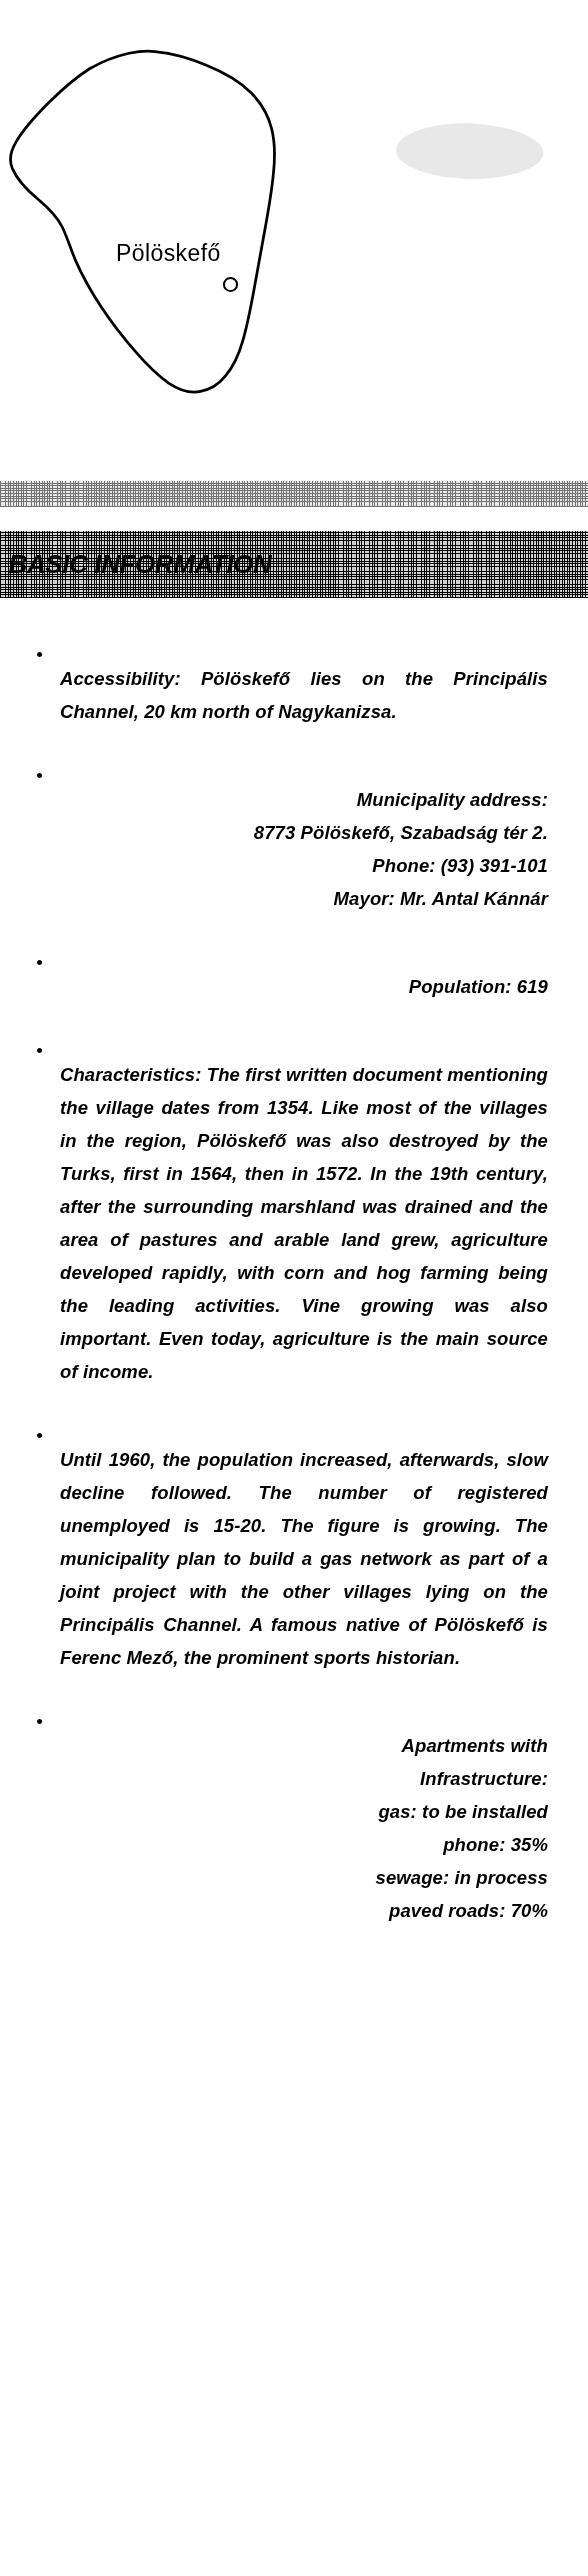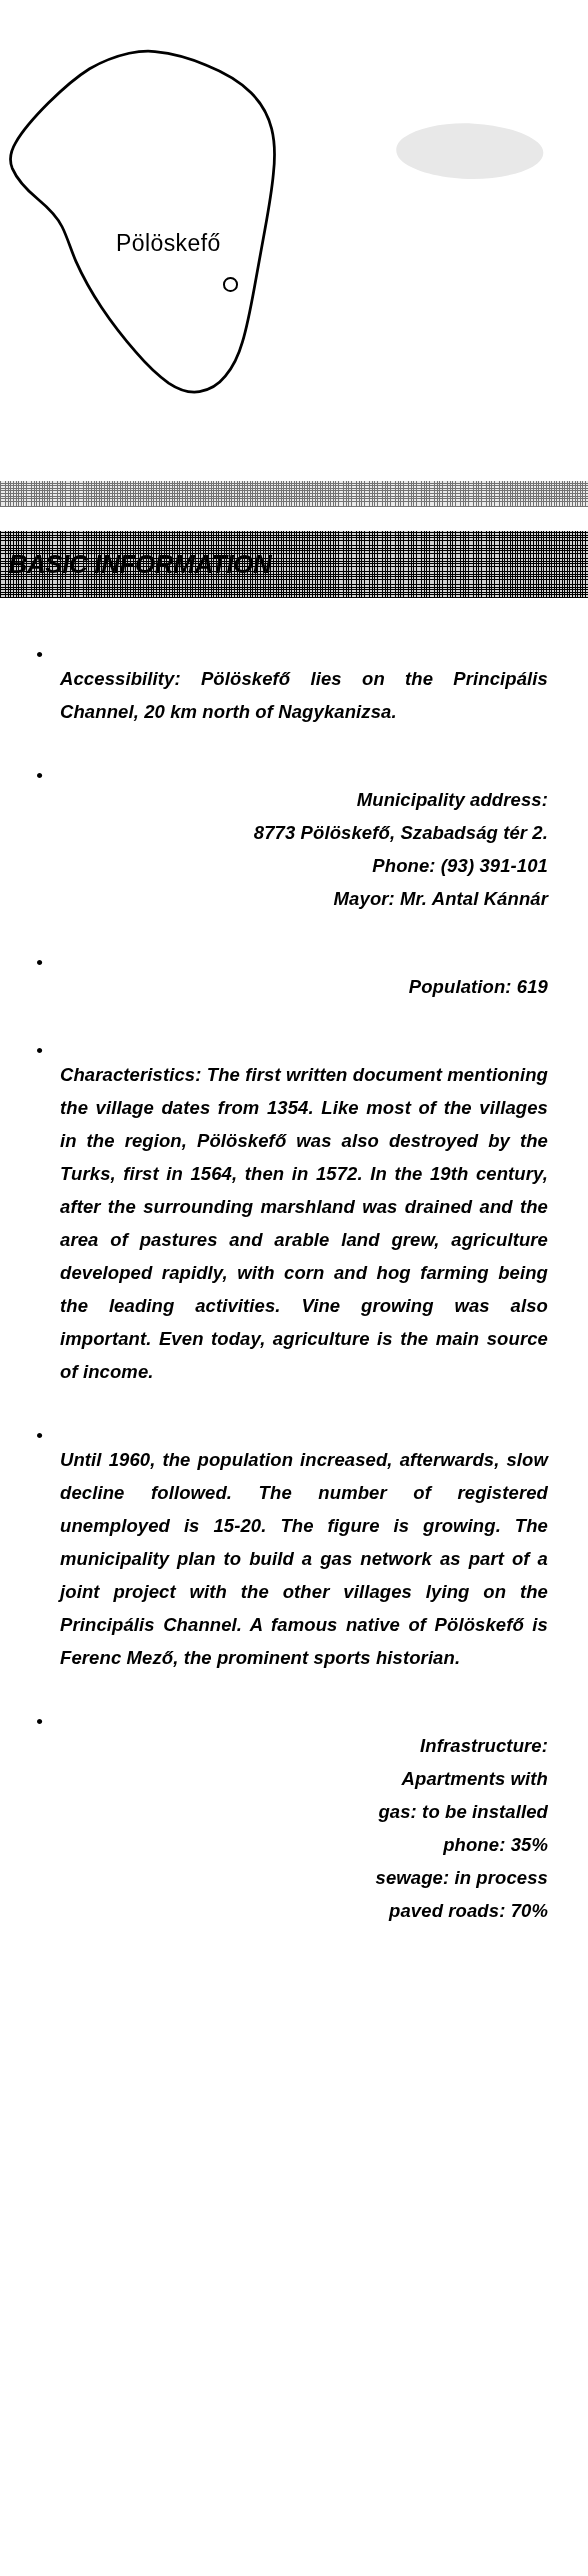--- a/index.html
+++ b/index.html
@@ -23,21 +23,21 @@
     height: 481px;
   }
   .map-svg {
     position: absolute;
     top: 0;
     left: 0;
   }
   .map-label {
     position: absolute;
     left: 116px;
-    top: 230px;
+    top: 240px;
     font-size: 23px;
     font-weight: 400;
     font-family: "Liberation Sans", sans-serif;
     letter-spacing: 0.4px;
     white-space: nowrap;
   }
   .map-dot {
     position: absolute;
     left: 223px;
     top: 277px;
@@ -189,22 +189,22 @@
   </div>
 
   <div class="bullet-row">
     <div class="bullet-mark">•</div>
     <div class="bullet-body">Until 1960, the population increased, afterwards, slow decline followed. The number of registered unemployed is 15-20. The figure is growing. The municipality plan to build a gas network as part of a joint project with the other villages lying on the Principális Channel. A famous native of Pölöskefő is Ferenc Mező, the prominent sports historian.</div>
   </div>
 
   <div class="bullet-row">
     <div class="bullet-mark">•</div>
     <div class="bullet-body noj">
+      <span class="line">Apartments with</span>
       <span class="line">Infrastructure:</span>
-      <span class="line">Apartments with</span>
       <span class="line">gas: to be installed</span>
       <span class="line">phone: 35%</span>
       <span class="line">sewage: in process</span>
       <span class="line">paved roads: 70%</span>
     </div>
   </div>
 
 </div>
 
 

